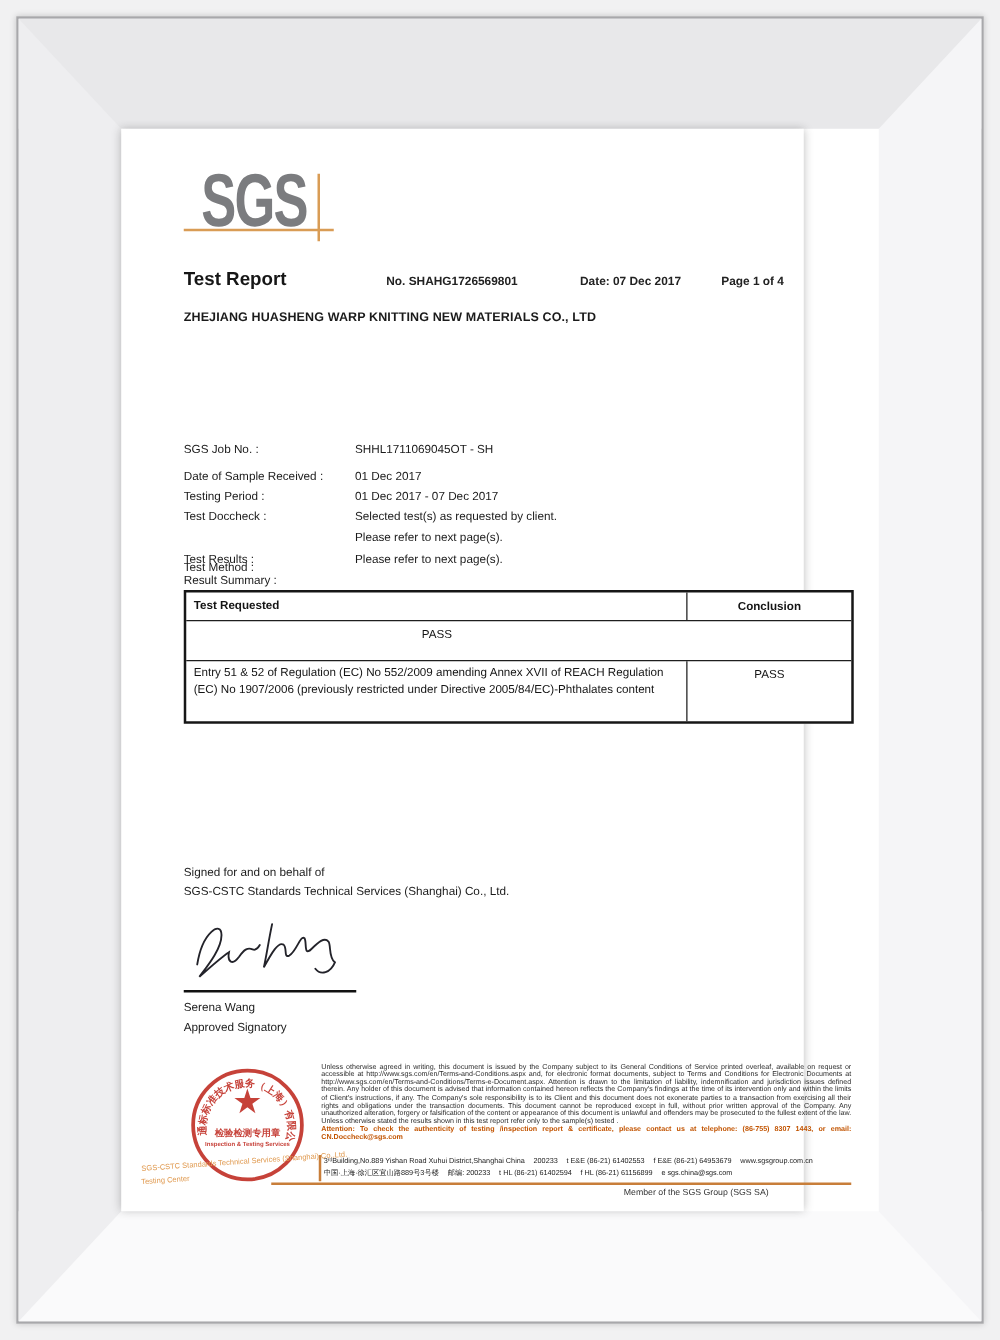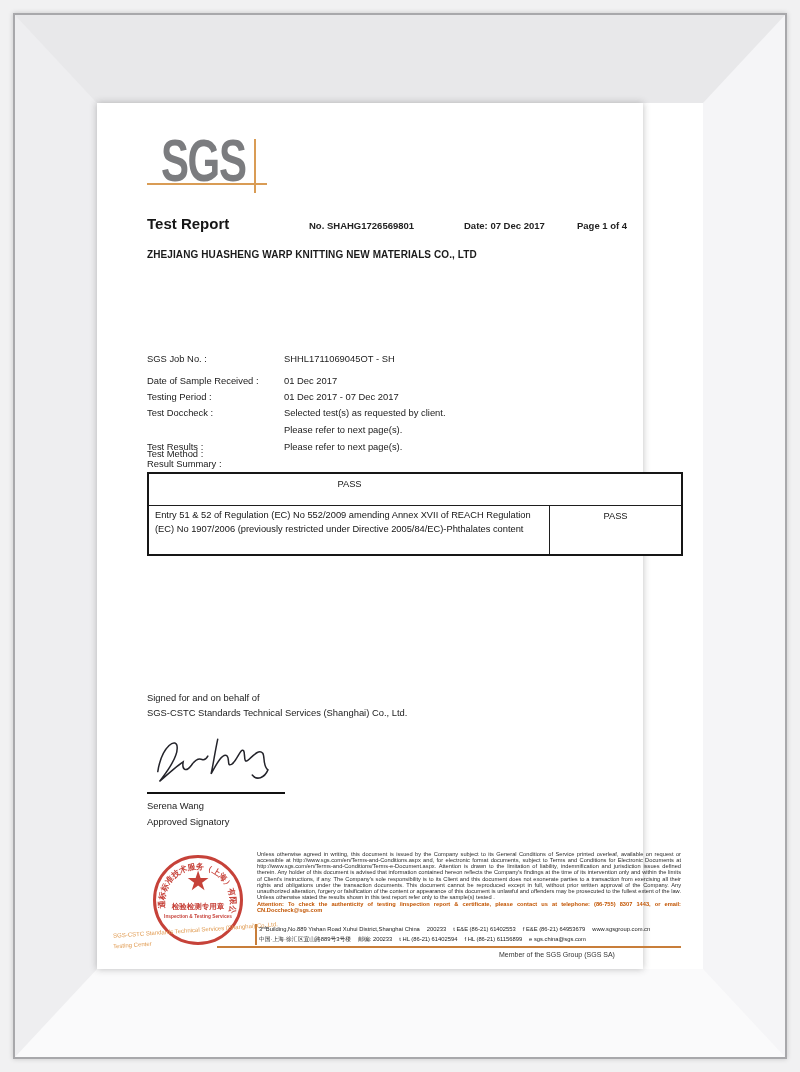--- a/index.html
+++ b/index.html
@@ -123,20 +123,24 @@
   <div class="abs lbl" style="left:50px;top:304px;">Test Doccheck :</div>
   <div class="abs lbl" style="left:187px;top:304px;">Selected test(s) as requested by client.</div>
   <div class="abs lbl" style="left:50px;top:321px;margin-top:24px;">Test Method :</div>
   <div class="abs lbl" style="left:187px;top:321px;">Please refer to next page(s).</div>
   <div class="abs lbl" style="left:50px;top:338px;">Test Results :</div>
   <div class="abs lbl" style="left:187px;top:338px;">Please refer to next page(s).</div>
 
   <div class="abs lbl" style="left:50px;top:355px;">Result Summary :</div>
 
   <div class="rtable">
+    <div class="rrow">
+      <div class="rcell rcell-h">Test Requested</div>
+      <div class="rconc rconc-h">Conclusion</div>
+    </div>
     <div class="rrow" style="min-height:31px;">
       <div class="rconc">PASS</div>
     </div>
     <div class="rrow" style="min-height:48px;">
       <div class="rcell">Entry 51 &amp; 52 of Regulation (EC) No 552/2009 amending Annex XVII of REACH Regulation (EC) No 1907/2006 (previously restricted under Directive 2005/84/EC)-Phthalates content</div>
       <div class="rconc">PASS</div>
     </div>
   </div>
 
   <div class="abs t9" style="left:50px;top:589px;">Signed for and on behalf of</div>

